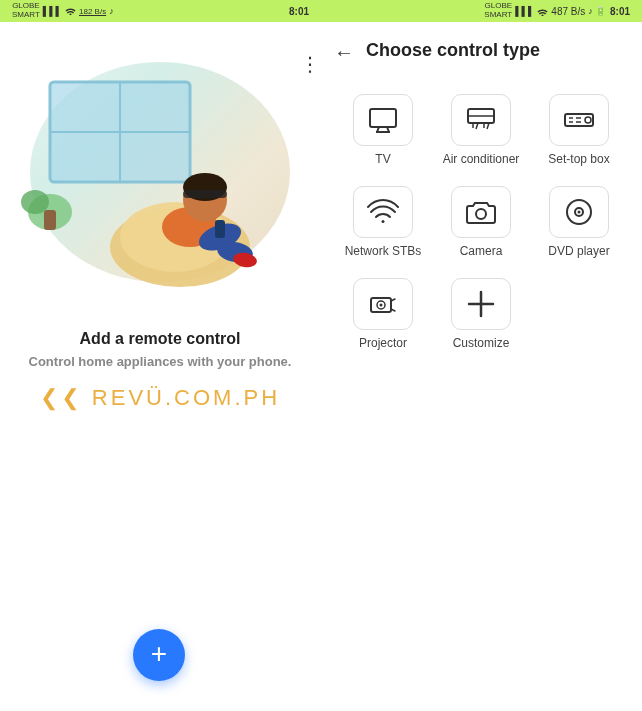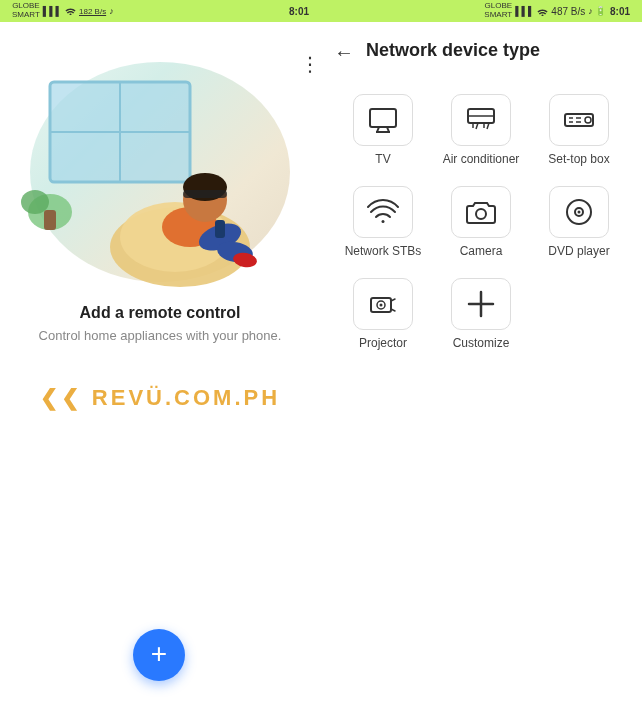--- a/index.html
+++ b/index.html
@@ -76,40 +76,41 @@
       top: 0;
       left: 0;
       width: 280px;
       height: 240px;
     }
 
     .add-remote-title {
       font-size: 16px;
       font-weight: 600;
       color: #222;
-      margin-top: 12px;
+      margin-top: 38px;
       text-align: center;
     }
 
     .add-remote-subtitle {
       font-size: 13px;
       color: #888;
       margin-top: 6px;
       text-align: center;
+      font-weight: bold;
     }
 
     
     .watermark {
       position: absolute;
       bottom: 300px;
       left: 50%;
       transform: translateX(-50%);
       color: #e8a020;
       font-size: 22px;
-      font-weight: 700;
+      font-weight: 400;
       letter-spacing: 3px;
       opacity: 0.85;
       white-space: nowrap;
     }
 
     
     .fab-button {
       position: absolute;
       bottom: 30px;
       left: 133px;
@@ -281,21 +282,21 @@
     </div>
   </div>
 
   <div class="right-panel">
 
     <div style="position:absolute; left:300px; top:30px; font-size:20px; color:#333; cursor:pointer; z-index:10;">⋮</div>
 
     <div class="top-bar">
       <div class="top-bar-left">
         <span class="back-btn">←</span>
-        <span class="page-title">Network device type</span>
+        <span class="page-title">Choose control type</span>
       </div>
     </div>
 
     <div class="device-grid">
 
       <div class="device-item">
         <div class="device-icon-box">
           <svg viewBox="0 0 32 32" fill="none" xmlns="http://www.w3.org/2000/svg">
             <rect x="3" y="5" width="26" height="18" rx="2" stroke="#333" stroke-width="2"></rect>
             <line x1="12" y1="23" x2="10" y2="28" stroke="#333" stroke-width="2"></line>

